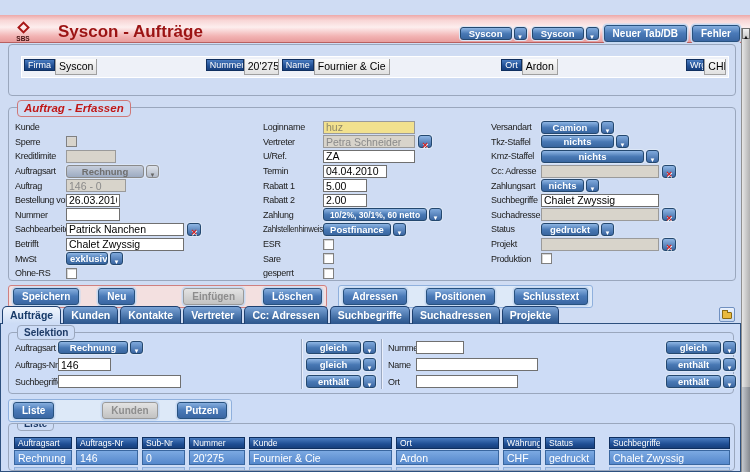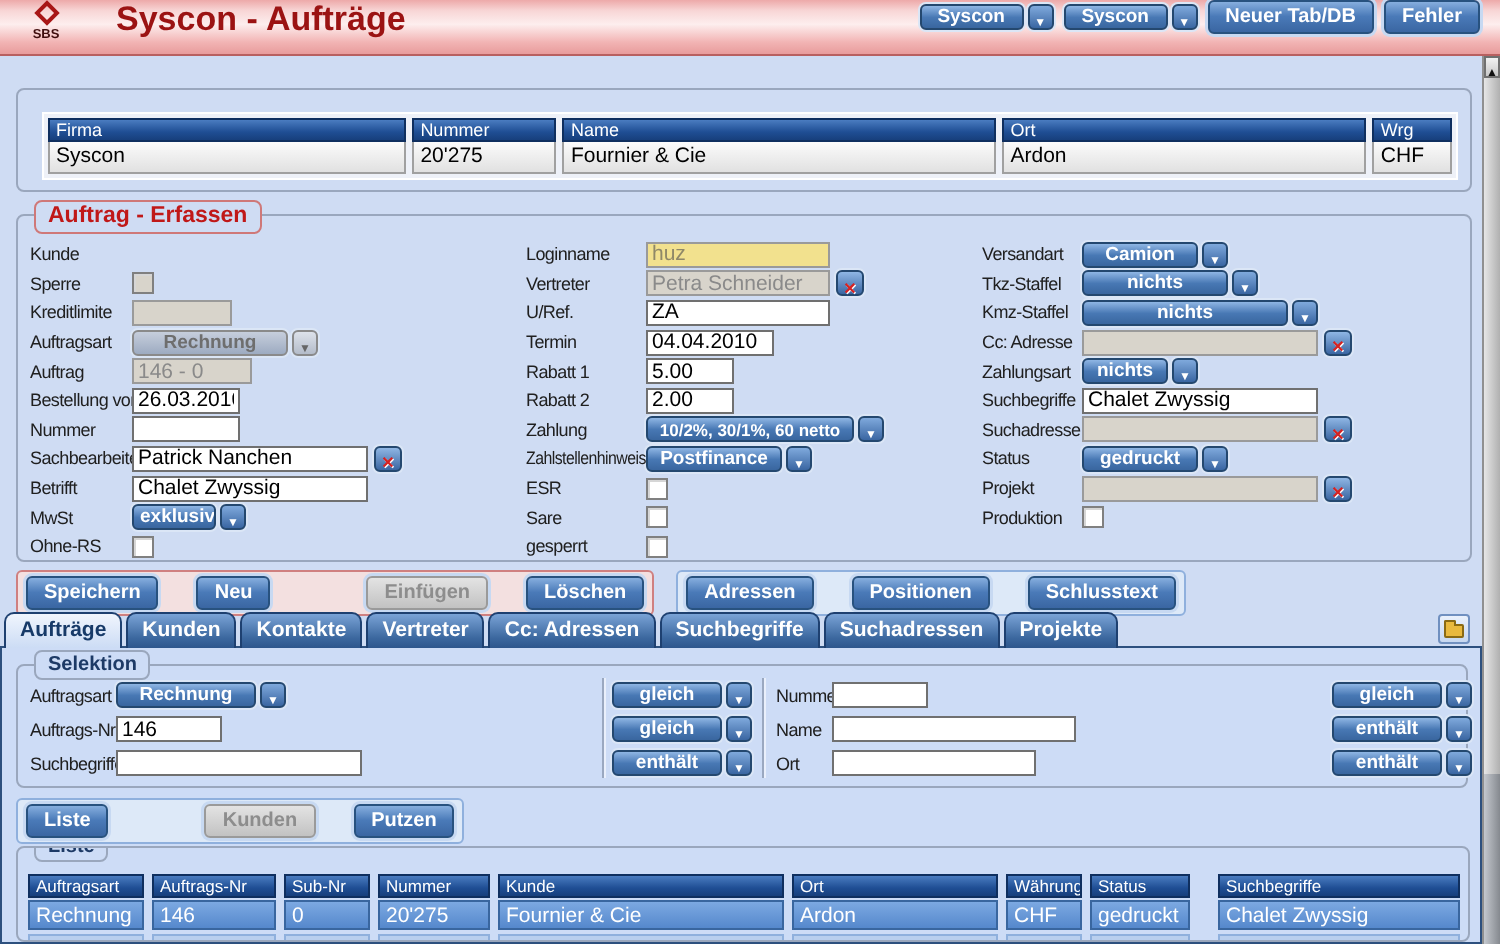--- a/index.html
+++ b/index.html
@@ -1,23 +1,23 @@
 <!DOCTYPE html>
 <html><head>
 <meta charset="utf-8">
 <style>
   * { margin:0; padding:0; box-sizing:border-box; }
   html,body { width:750px; height:472px; }
   body { font-family:"Liberation Sans", sans-serif; }
   .screen { position:relative; width:750px; height:472px; background:#cfdcf3; overflow:hidden; }
 
   
-  .titlebar { position:absolute; left:0; top:0; width:750px; height:28px;
+  .titlebar { position:absolute; left:0; top:15px; width:750px; height:28px;
     background:linear-gradient(180deg,#eda9a9 0%,#f8d6d6 20%,#fdeeee 45%,#f2b4b4 78%,#e89c9c 100%);
-    border-bottom:1px solid #b86060; display:flex; align-items:flex-start; }
+    border-bottom:1px solid #b86060; display:flex; align-items:flex-end; }
   .logo { margin-left:10px; width:26px; display:flex; flex-direction:column; align-items:center; }
   .diamond { width:9px; height:9px; border:2.5px solid #a81616; transform:rotate(45deg); margin-top:2px; }
   .logo-text { font-size:6.5px; font-weight:bold; color:#3f0e0e; margin-top:3px; }
   .tb-title { margin-left:22px; font-size:17px; font-weight:bold; color:#9b1313; white-space:nowrap; }
   .tb-right { margin-left:auto; display:flex; align-items:center; gap:5px; margin-right:10px; }
 
   
   .btn { background:linear-gradient(#86aede,#4a7ab8 48%,#3a66a2); border:1px solid #28527f;
     box-shadow:0 0 0 1.5px #c7d9f2; border-radius:3px; color:#fff; font-size:10px; font-weight:bold;
     padding:2px 8px; white-space:nowrap; cursor:default; font-family:inherit; }
@@ -41,27 +41,27 @@
   .chk.dis { background:#d8d4cb; }
   .xbtn { display:inline-block; width:14px; height:13px; margin-left:3px; background:linear-gradient(#8fb6e4,#3a66a2);
     border:1px solid #24486f; box-shadow:0 0 0 1px #dbe6f6; border-radius:3px; text-align:center; }
   .xbtn::after { content:"✕"; font-size:8px; font-weight:bold; color:#d42222; position:relative; top:-2.5px;
     text-shadow:0.5px 0.5px 0 #fff; }
 
   
   .fs { position:absolute; border:1px solid #9aa7bd; border-radius:4px; }
   .fs > .legend { position:absolute; top:-8px; left:8px; background:#cfdcf3; border:1px solid #9aa7bd;
     border-radius:4px; padding:0 6px; font-size:10px; font-weight:bold; color:#1d3a66; line-height:13px; }
-  .fs.red-legend > .legend { color:#c01818; border-color:#cf7878; font-size:11.5px; line-height:15px; }
+  .fs.red-legend > .legend { color:#c01818; border-color:#cf7878; font-size:11.5px; line-height:15px;font-style:italic; }
 
   
   .fs-kunde { left:8px; top:44px; width:728px; height:52px; }
   .ktable { position:absolute; left:12px; top:11px; right:6px; display:flex; gap:3px;
     background:#eef1f8; padding:2px; border:1px solid #fff; }
-  .kcol { display:flex; flex-direction:column; }
+  .kcol { display:flex; flex-direction:row; }
   .kh { height:12px; background:linear-gradient(#4a7cc0,#1f4e94 60%,#173f7c); border:1px solid #0f2f5f;
     color:#fff; font-size:9px; line-height:11px; padding:0 3px; white-space:nowrap; overflow:hidden; }
   .kv { height:16px; background:linear-gradient(#fbfbfb,#e1e1e1); border:1px solid #a0a0a0; border-top:0;
     font-size:10.5px; line-height:15px; padding:0 3px; color:#000; white-space:nowrap; overflow:hidden; }
 
   
   .fs-auftrag { left:8px; top:107px; width:728px; height:174px; }
   .acol { position:absolute; top:12px; }
   .col-left { left:6px; width:230px; }
   .col-mid { left:254px; width:215px; }

